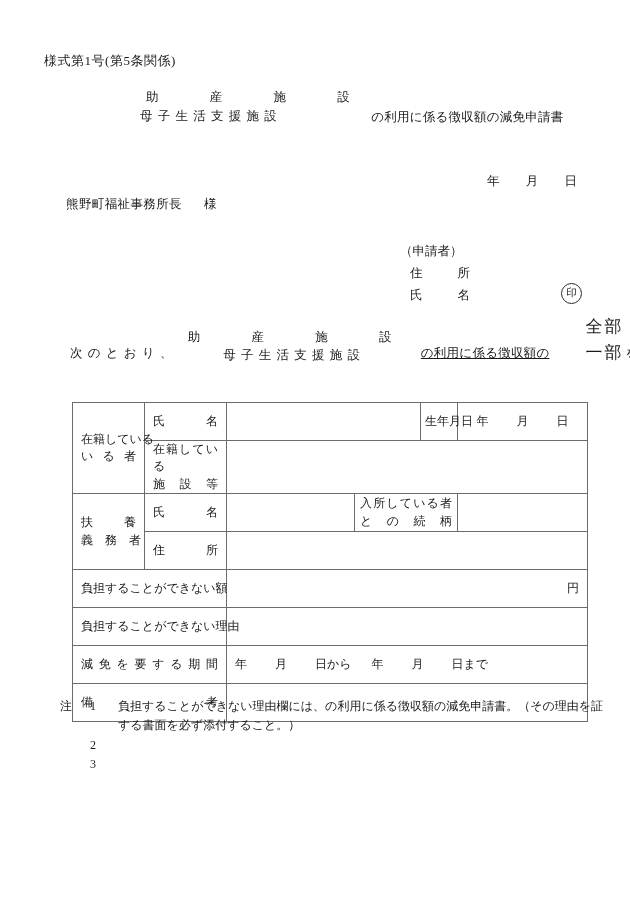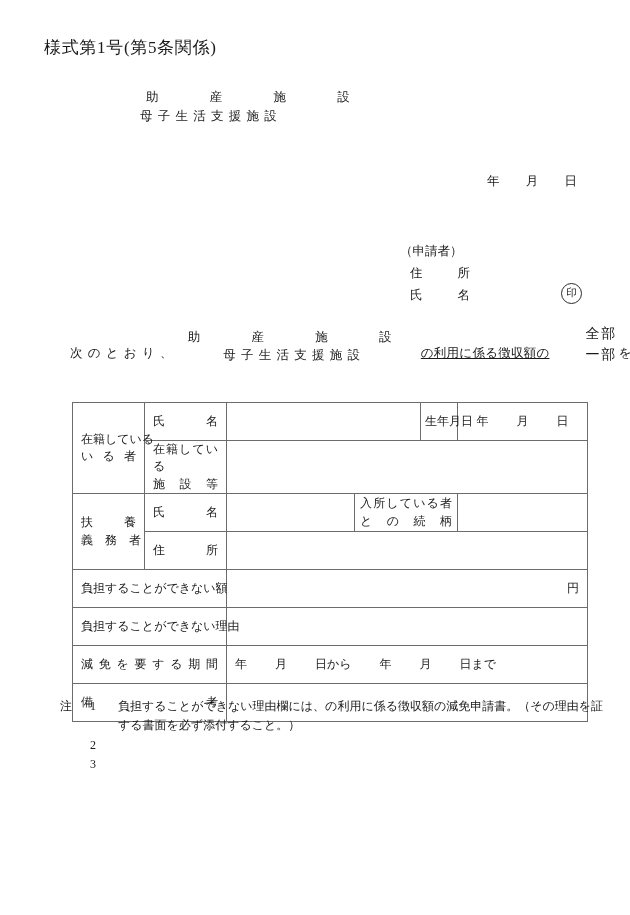--- a/index.html
+++ b/index.html
@@ -21,22 +21,22 @@
   }
 
   
   .abs { position: absolute; }
   .jp { font-family: "Liberation Serif", "DejaVu Serif", serif; }
   .nowrap { white-space: nowrap; }
 
   
   #form-number {
     left: 44px;
-    top: 36px;
-    font-size: 17px;
+    top: 52px;
+    font-size: 13px;
     letter-spacing: 0.04em;
   }
 
   
   #title-block {
     left: 140px;
     top: 88px;
     display: flex;
     align-items: center;
   }
@@ -133,21 +133,21 @@
   #facility-choice .opt-a { letter-spacing: 1.55em; padding-left: 10px; }
   #facility-choice .opt-b { letter-spacing: 0.42em; }
   #body-mid {
     padding-bottom: 3px;
     padding-left: 10px;
     letter-spacing: 0.02em;
     text-decoration: underline;
   }
   #amount-choice {
     padding-left: 36px;
-    font-size: 14px;
+    font-size: 17px;
   }
   #amount-choice .opt-a,
   #amount-choice .opt-b { letter-spacing: 0.12em; }
   #body-tail {
     padding-bottom: 3px;
     letter-spacing: 0.42em;
     padding-left: 2px;
   }
   #body-line2 {
     padding-left: 16px;
@@ -194,21 +194,21 @@
   }
   .grp-label span {
     display: block;
     text-align: justify;
     text-align-last: justify;
     white-space: nowrap;
   }
   .date-range span { display: inline-block; }
   .date-range .g1 { margin-right: 28px; }
   .date-range .g2 { margin-right: 28px; }
-  .date-range .g3 { margin-right: 28px; }
+  .date-range .g3 { margin-right: 20px; }
   .date-range .g4 { margin-right: 28px; }
   .date-range .g5 { margin-right: 28px; }
 
   
   #notes {
     position: absolute;
     left: 60px;
     top: 697px;
     width: 545px;
     font-size: 12px;
@@ -231,26 +231,30 @@
 
 <div class="page">
 
   <div class="abs jp" id="form-number">様式第1号(第5条関係)</div>
 
   <div class="abs" id="title-block">
     <div id="title-choice">
       <span class="opt-a nowrap">助　産　施　設</span>
       <span class="opt-b nowrap">母子生活支援施設</span>
     </div>
+    <div id="title-rest" class="nowrap">の利用に係る徴収額の減免申請書</div>
   </div>
 
   <div class="abs nowrap" id="date-line">
     <span class="y">年</span><span class="m">月</span><span class="d">日</span>
   </div>
 
+  <div class="abs nowrap" id="addressee">
+    <span>熊野町福祉事務所長</span><span class="honorific">様</span>
+  </div>
 
   <div class="abs" id="applicant-block">
     <div>（申請者）</div>
     <div><span class="row-label">住　所</span></div>
     <div><span class="row-label">氏　名</span></div>
     <div id="applicant-seal">印</div>
   </div>
 
   <div class="abs" id="body-paragraph">
     <div id="body-line1">

